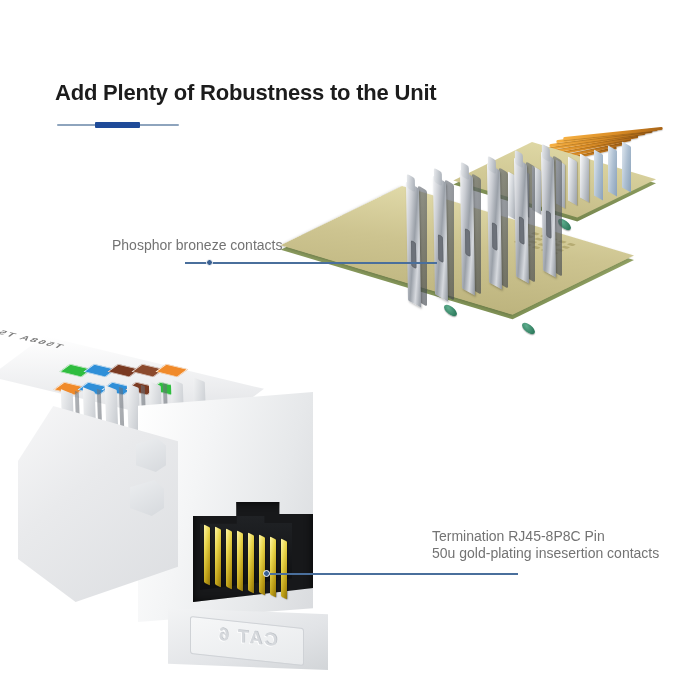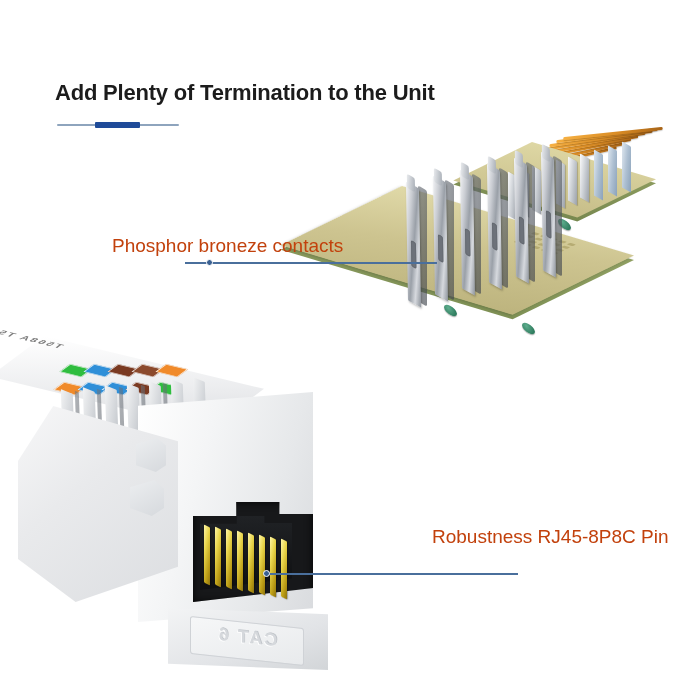--- a/index.html
+++ b/index.html
@@ -28,21 +28,21 @@
     position:absolute;left:0;top:2px;width:122px;height:2px;
     background:#8ea4bd;border-radius:1px;
   }
   .divider .thick{
     position:absolute;left:38px;top:0px;width:45px;height:6px;
     background:#1f4b99;border-radius:1px;
   }
 
   
   .callout-text{
-    position:absolute;color:#c2410c;font-size:19px;
+    position:absolute;color:#737373;font-size:14px;
     line-height:17px;white-space:nowrap;
   }
   #callout1-text{left:112px;top:237px;}
   #callout2-text{left:432px;top:528px;text-align:left;}
   .lead-line{position:absolute;background:#4a6f9c;height:1.6px;}
   #lead1{left:185px;top:262px;width:252px;}
   #lead2{left:266px;top:573px;width:252px;}
   .lead-dot{
     position:absolute;width:7px;height:7px;border-radius:50%;
     background:#3a6091;border:1.5px solid #ffffff;box-sizing:border-box;
@@ -243,21 +243,21 @@
   .latch{
     position:absolute;background:linear-gradient(150deg,#eceef0,#d6d9dd);
     box-shadow:0 1px 2px rgba(0,0,0,.12);
   }
 </style>
 </head>
 <body>
 
 <div id="stage">
 
-  <div class="h2">Add Plenty of Termination to the Unit</div>
+  <div class="h2">Add Plenty of Robustness to the Unit</div>
 
   <div class="divider">
     <div class="thin"></div>
     <div class="thick"></div>
   </div>
 
   <div id="pcb">
 
     <div class="wire" style="left:132px;top:30px;width:104px;transform:rotate(-13deg);"></div>
     <div class="wire" style="left:139px;top:25px;width:104px;transform:rotate(-12deg);"></div>
@@ -401,18 +401,19 @@
     <div id="sill"></div>
     <div id="emboss-frame"></div>
     <div id="emboss-text">CAT 6</div>
   </div>
 
   <div class="callout-text" id="callout1-text">Phosphor broneze contacts</div>
   <div class="lead-line" id="lead1"></div>
   <div class="lead-dot" id="dot1"></div>
 
   <div class="callout-text" id="callout2-text">
-    <div>Robustness RJ45-8P8C Pin</div>
+    <div>Termination RJ45-8P8C Pin</div>
+    <div>50u gold-plating insesertion contacts</div>
   </div>
   <div class="lead-line" id="lead2"></div>
   <div class="lead-dot" id="dot2"></div>
 
 </div>
 
 </body></html>

